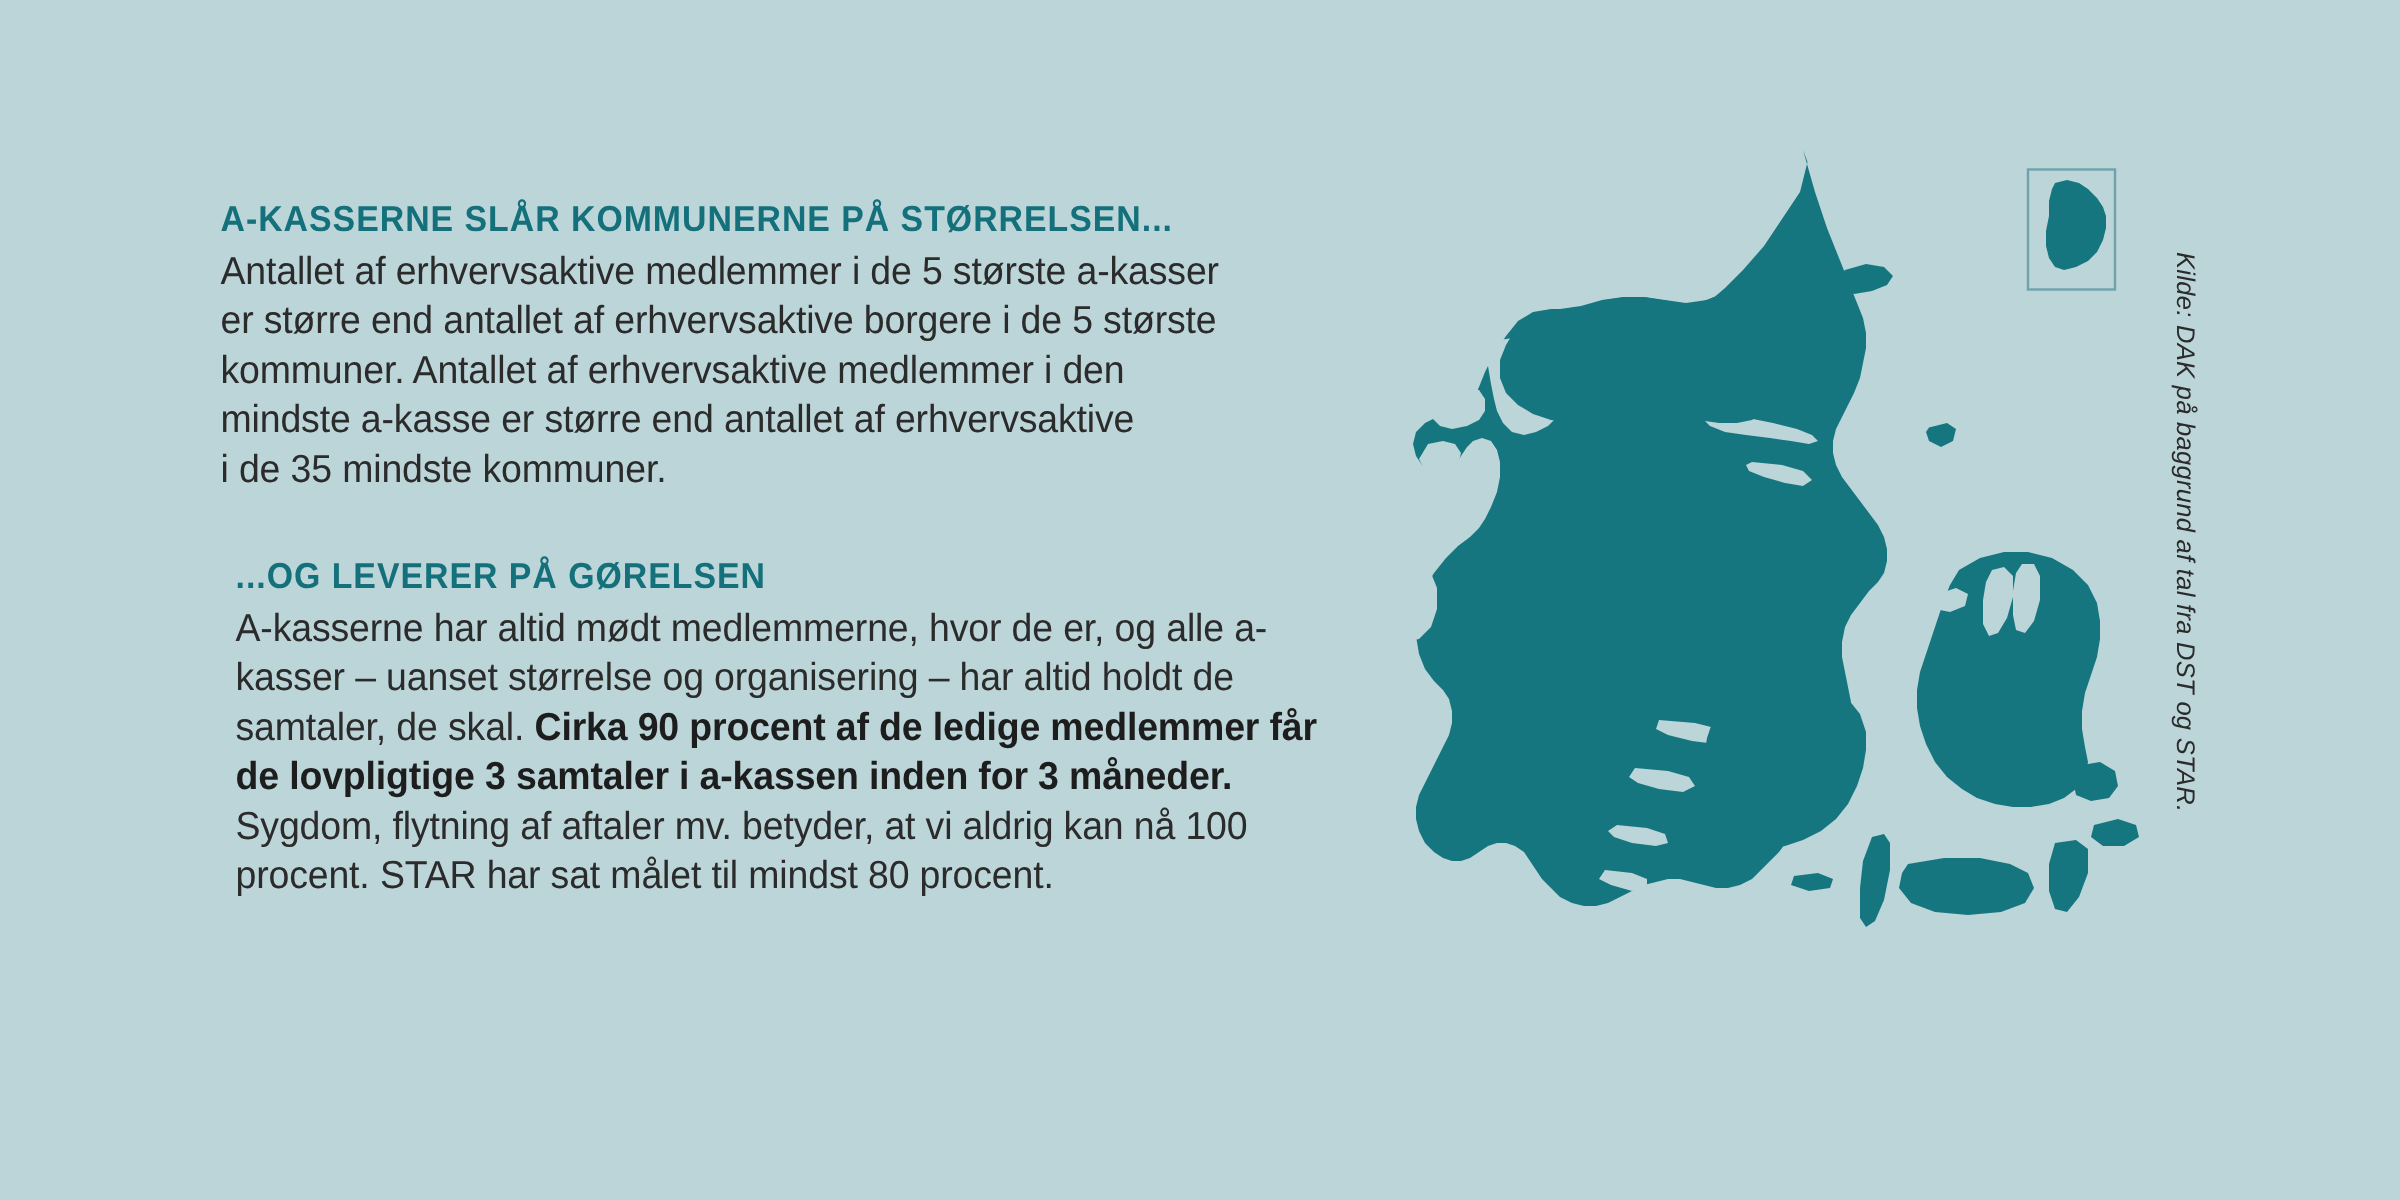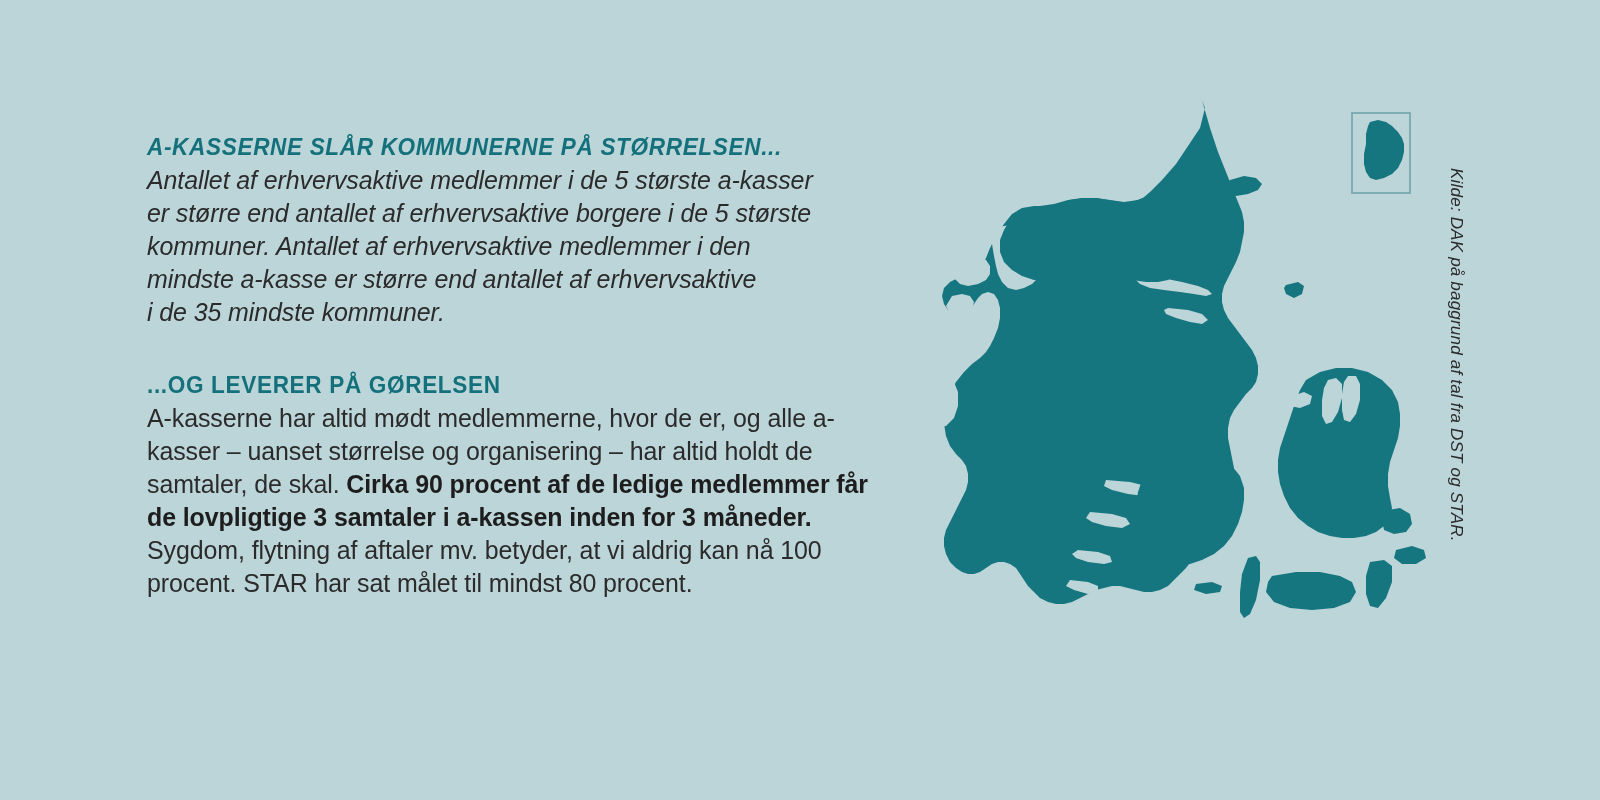--- a/index.html
+++ b/index.html
@@ -21,21 +21,20 @@
     height: 800px;
     background: #bcd5d9;
   }
 
   
   .text-col {
     position: absolute;
     left: 147px;
     top: 134px;
     width: 760px;
-    font-style: italic;
   }
   .block-heading {
     color: #14717b;
     font-family: "Liberation Sans Narrow", "Liberation Sans", sans-serif;
     font-size: 24px;
     font-weight: bold;
     letter-spacing: 0.7px;
     line-height: 1.05;
     margin: 0 0 5px 0;
     transform: scaleX(0.94);
@@ -51,21 +50,21 @@
     margin: 0;
     transform: scaleX(0.96);
     transform-origin: left top;
   }
   .block-body b {
     font-weight: bold;
     color: #1d1d1d;
   }
   .block-2 {
     position: absolute;
-    left: 147px;
+    left: 157px;
     top: 372px;
     width: 760px;
   }
 
   
   .source {
     position: absolute;
     left: 1466px;
     top: 168px;
     width: 450px;

